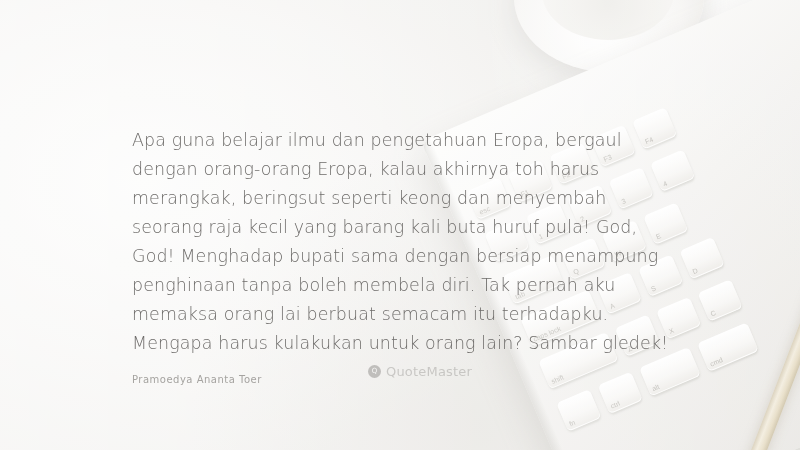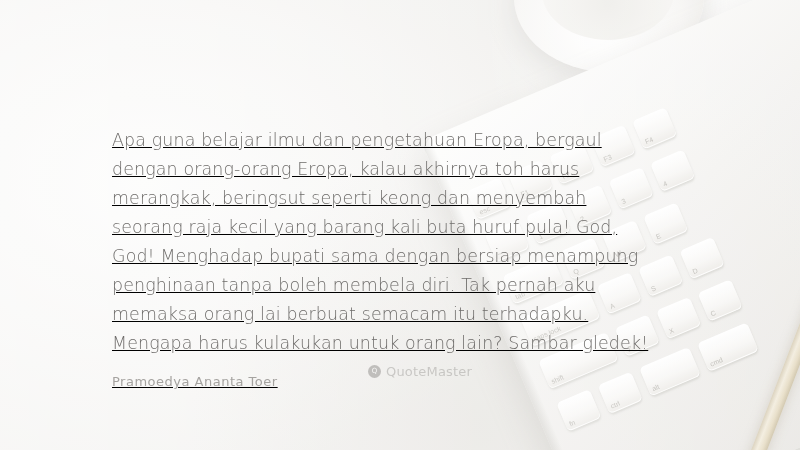--- a/index.html
+++ b/index.html
@@ -121,39 +121,38 @@
   .veil {
     position: absolute;
     inset: 0;
     background: linear-gradient(90deg, rgba(255,255,255,0.55) 0%, rgba(255,255,255,0.35) 55%, rgba(255,255,255,0.10) 100%);
     pointer-events: none;
   }
 
   
   .quote-block {
     position: absolute;
-    left: 112px;
+    left: 132px;
     top: 126px;
     width: 548px;
-    text-decoration: underline;
   }
   .quote-text {
     font-family: "DejaVu Sans", sans-serif;
     font-size: 17.4px;
     line-height: 29px;
     color: #6e6c6a;
     letter-spacing: 0.15px;
     font-weight: 300;
     margin: 0;
     text-align: left;
   }
   .quote-author {
     margin-top: 16px;
     font-family: "DejaVu Sans", sans-serif;
-    font-size: 13px;
+    font-size: 10px;
     letter-spacing: 0.5px;
     color: #a5a3a0;
   }
 
   
   .watermark {
     position: absolute;
     left: 368px;
     top: 364px;
     display: flex;

